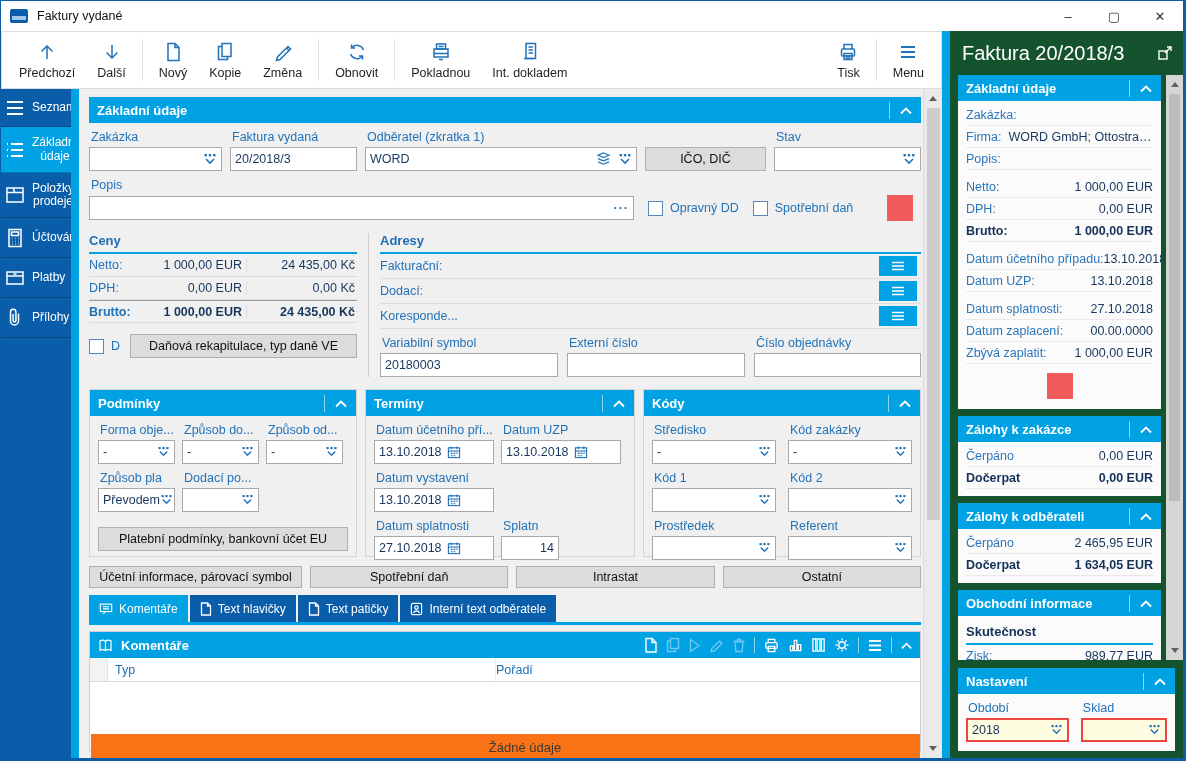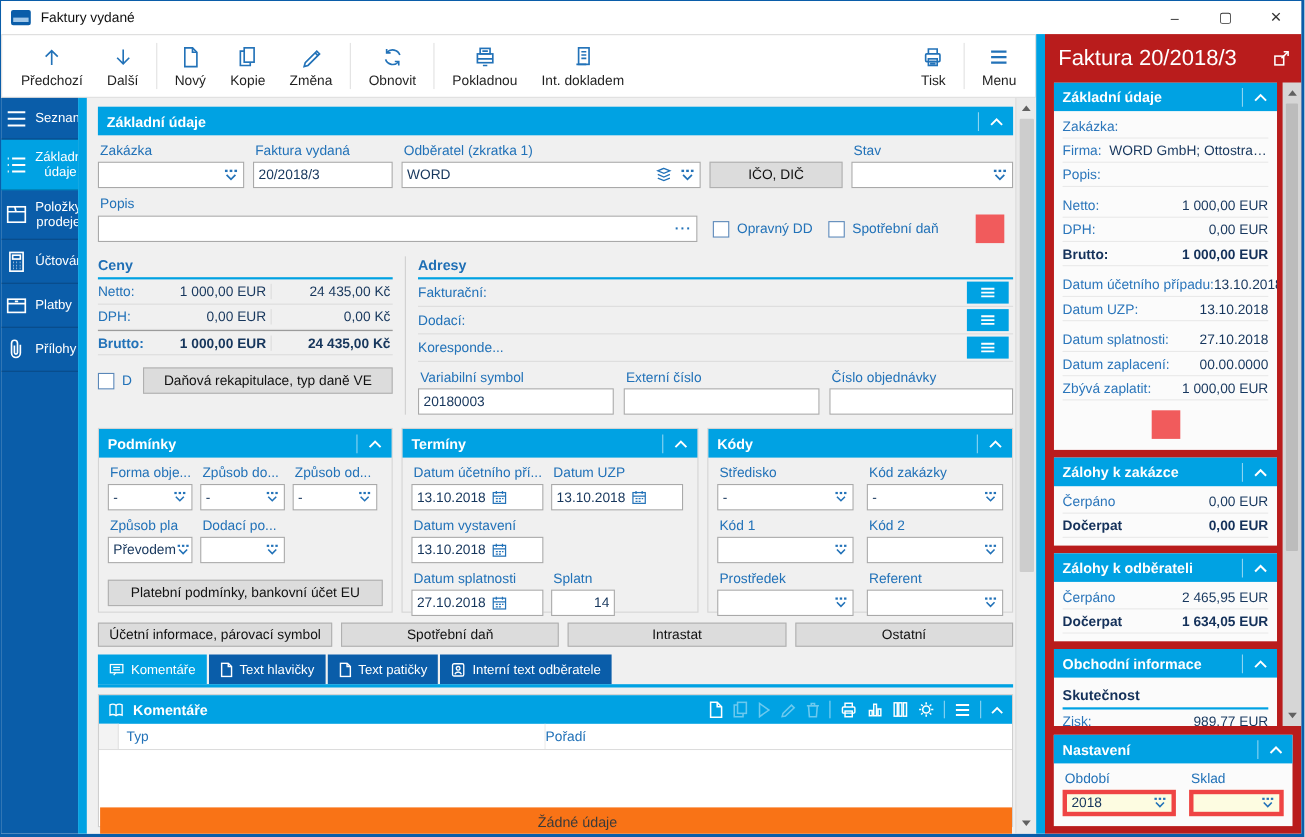--- a/index.html
+++ b/index.html
@@ -15,21 +15,21 @@
   .app-icon { width:18px; height:14px; background:#0a5da9; border-radius:2px; position:relative; flex:none; }
   .app-icon::after { content:""; position:absolute; left:2px; right:2px; bottom:3px; height:4px; background:#9fc6e8; }
   .win-title { margin-left:9px; color:#111; font-size:12.5px; }
   .win-controls { margin-left:auto; display:flex; height:100%; }
   .win-controls .wc { width:46px; display:flex; align-items:center; justify-content:center; color:#333; font-size:13px; }
 
   
   .body-row { flex:1; display:flex; min-height:0; }
   .left-col { width:941px; flex:none; display:flex; flex-direction:column; min-height:0; }
   .panel-sep { width:8px; flex:none; background:#00a2e3; }
-  .right-panel { flex:1; background:#b91c1c; display:flex; flex-direction:column; min-width:0; }
+  .right-panel { flex:1; background:#14532d; display:flex; flex-direction:column; min-width:0; }
 
   
   .toolbar { height:58px; flex:none; background:#fff; border:1px solid #dcdcdc; display:flex; align-items:stretch; padding:2px 6px; }
   .tbtn { display:flex; flex-direction:column; align-items:center; justify-content:center; gap:3px; padding:0 11px; color:#1f1f1f; }
   .tbtn svg { stroke:#2272b8; fill:none; stroke-width:1.5; display:block; }
   .tsep { width:1px; background:#e1e1e1; margin:5px 5px; }
   .tspacer { flex:1; }
 
   
   .content-row { flex:1; display:flex; min-height:0; }
@@ -142,21 +142,21 @@
   .prow .pv { color:#17375e; white-space:nowrap; }
   .prow.pbold .pl, .prow.pbold .pv { font-weight:bold; color:#14315a; }
   .prow .pv-left { flex:1; margin-left:7px; color:#17375e; white-space:nowrap; overflow:hidden; text-overflow:ellipsis; }
   .sp { margin-top:6px; }
   .flag-row { display:flex; justify-content:center; padding:9px 0 3px; }
   .skutecnost { color:#14315a; font-weight:bold; font-size:13px; padding:5px 0 4px; border-bottom:2px solid #00a2e3; }
   .panel-scrollbar { width:17px; flex:none; margin-left:5px; background:#d6d6d6;
                      display:flex; flex-direction:column; align-items:center; padding:2px 0; }
   .panel-scrollbar .sb-thumb { background:#bcbcbc; height:70%; width:11px; }
   .panel-bottom { flex:none; margin:8px 8px 7px; }
-  .cream { background:#fdfce1; border:4px solid #ef4444; }
+  .cream { background:#fdfce1; border:2px solid #ef4444; }
   .nast-row { display:flex; gap:12px; padding:0 8px 9px; }
   .nast-col { width:105px; } .nast-col.c2 { width:88px; }
 </style>
 </head>
 <body>
 
 <div class="window">
 
   <div class="titlebar">
     <span class="app-icon"></span>

